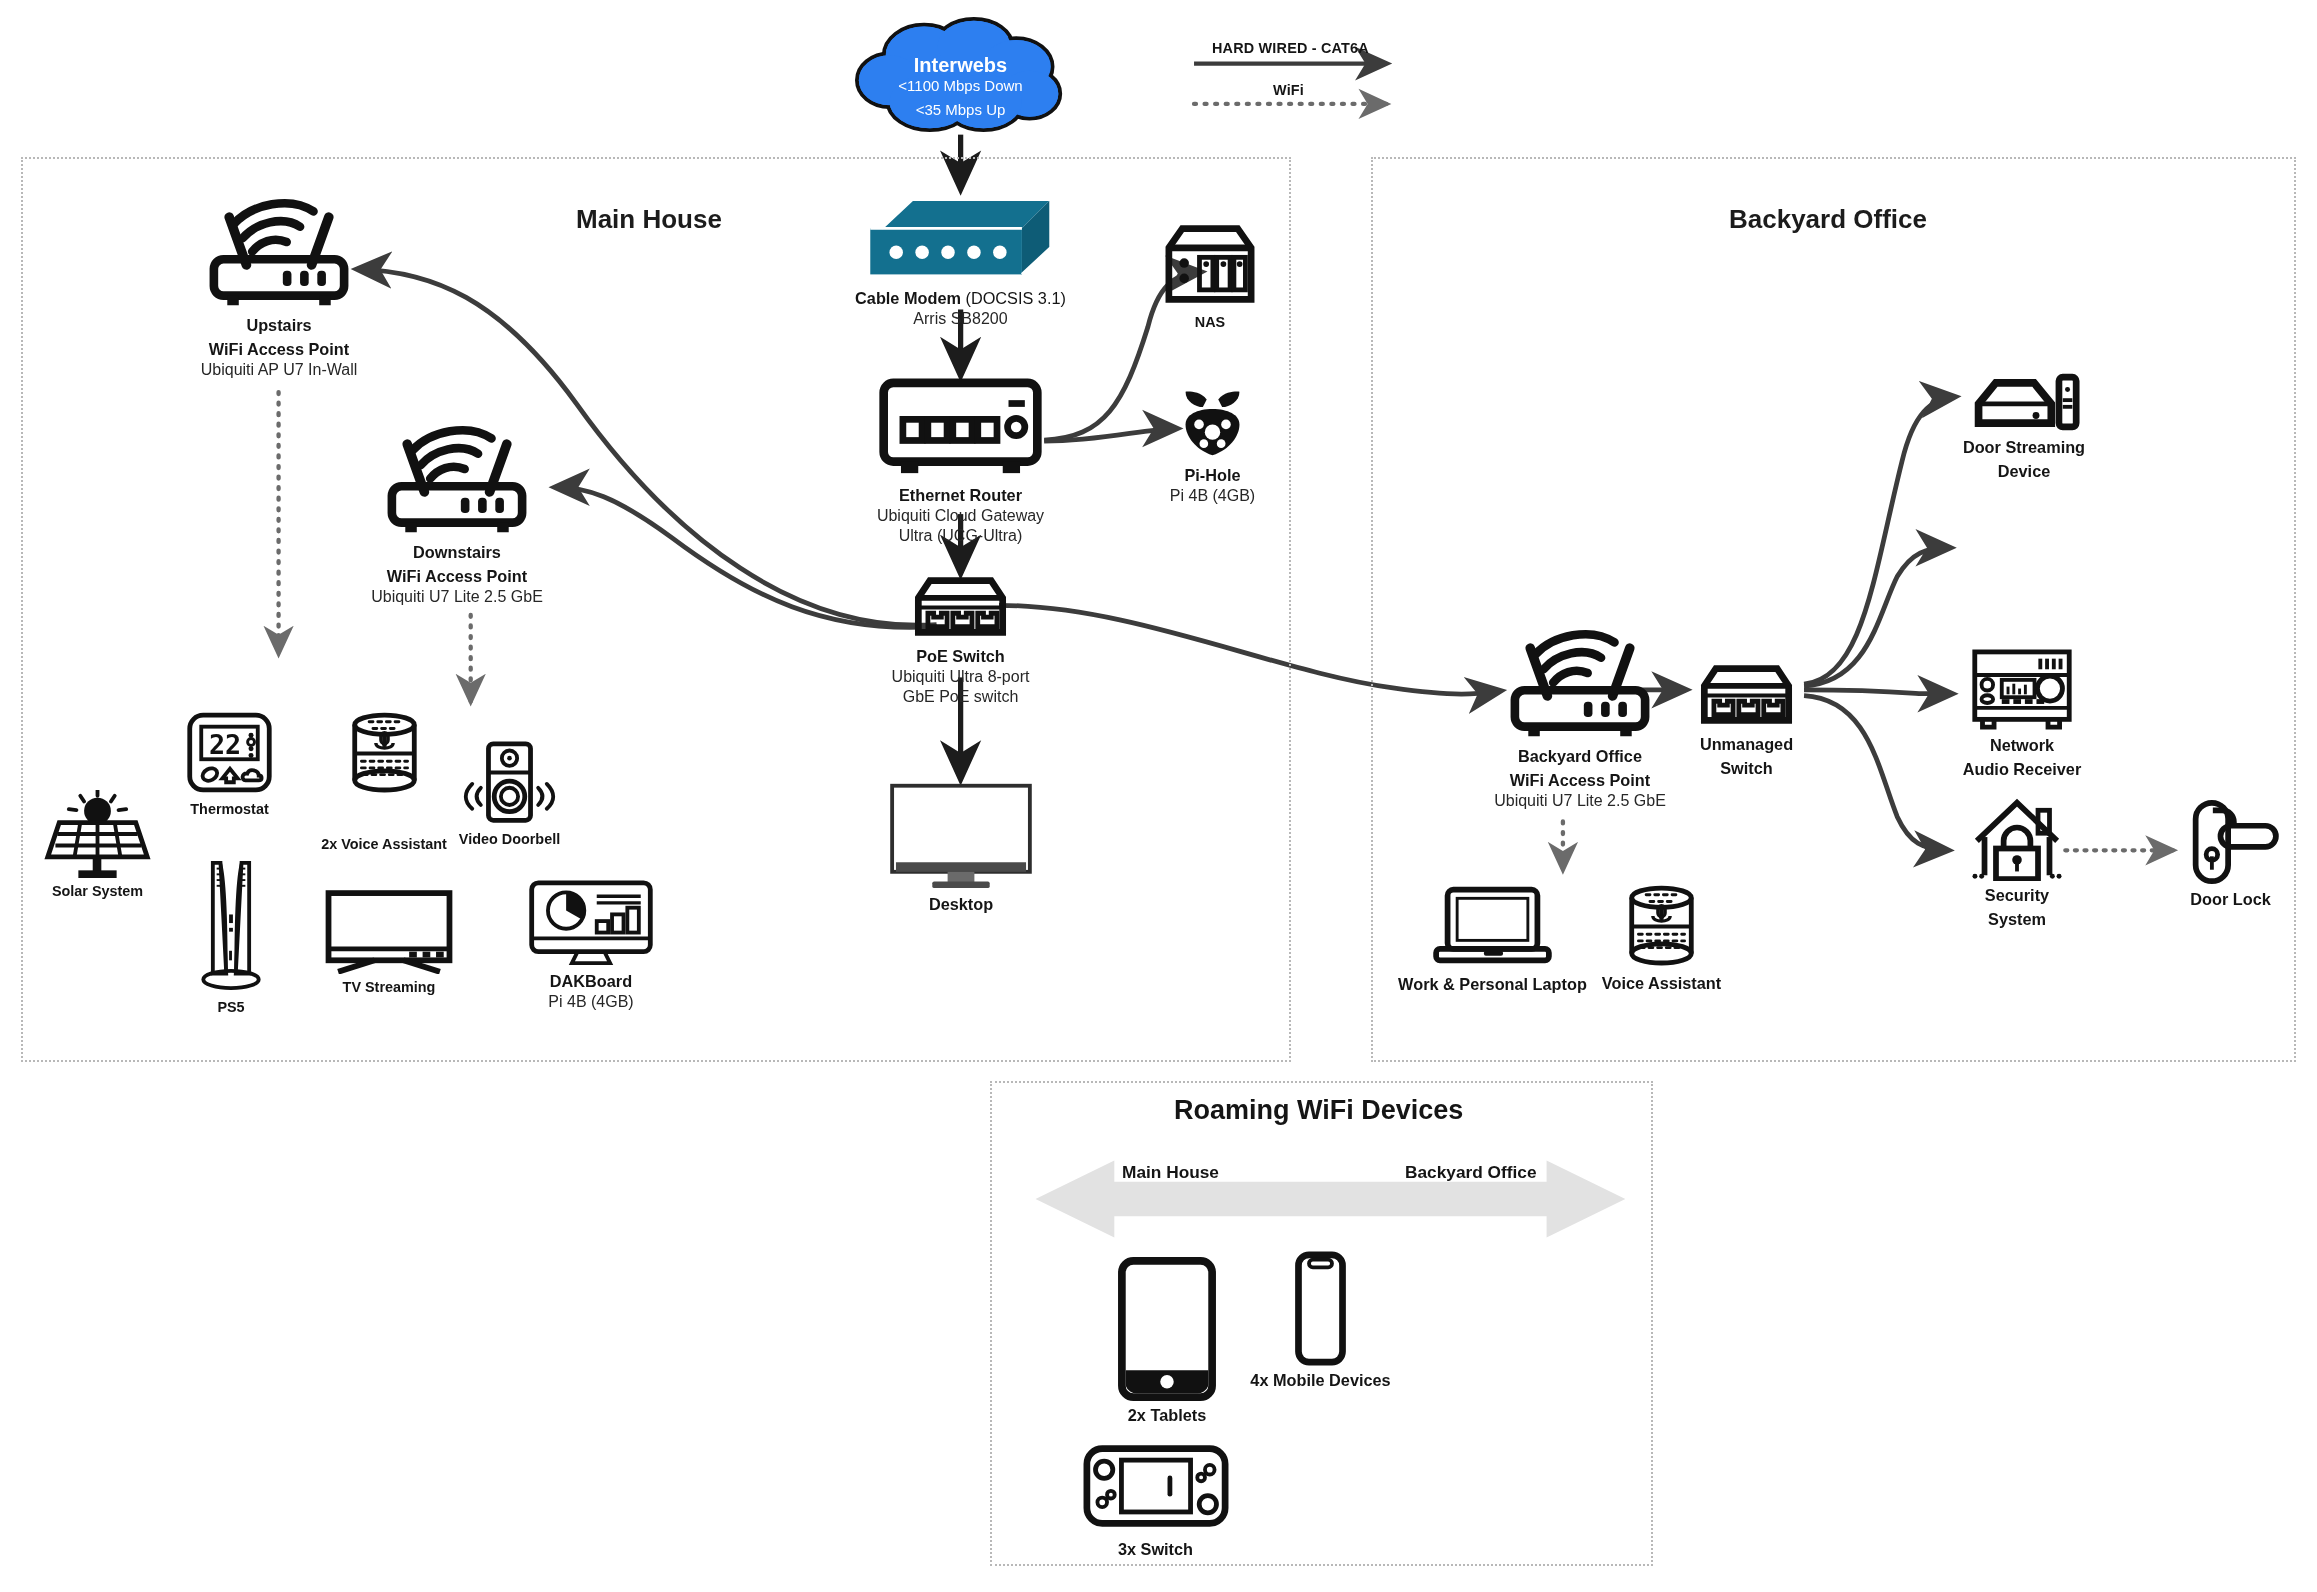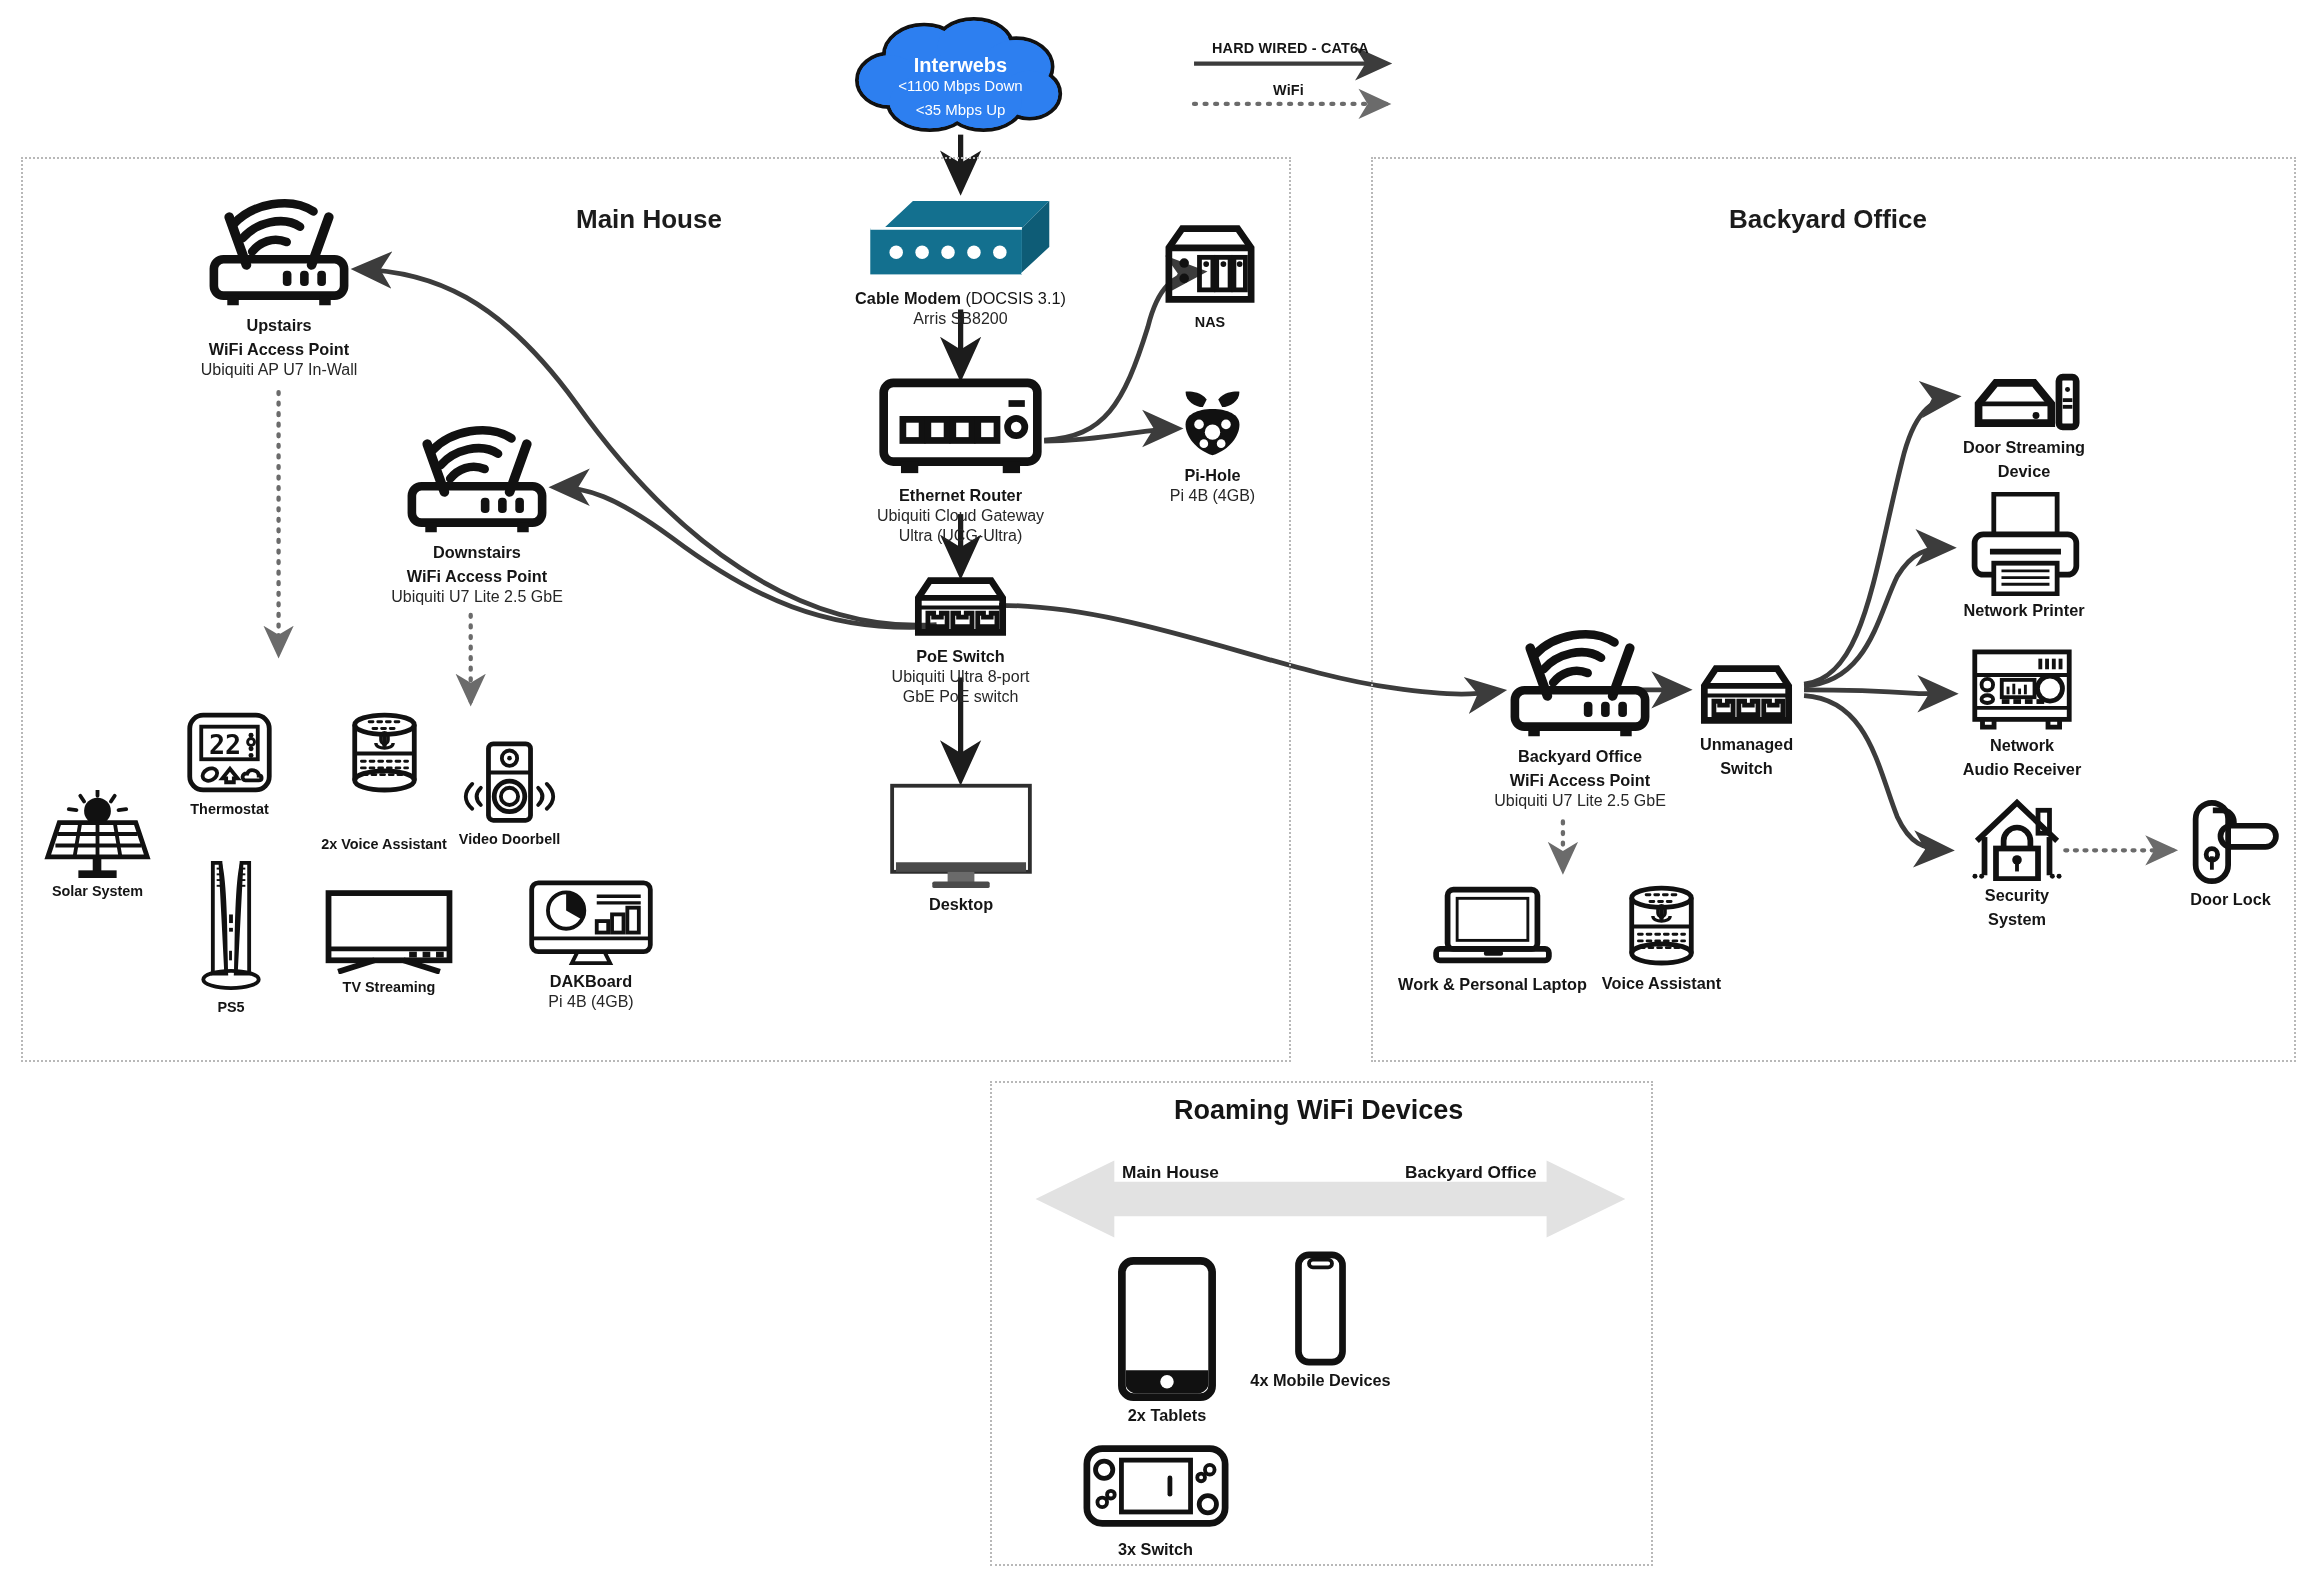--- a/index.html
+++ b/index.html
@@ -324,21 +324,21 @@
         </g>
         <rect x="28" y="102" width="12" height="10" fill="#111"></rect>
         <rect x="124" y="102" width="12" height="10" fill="#111"></rect>
       </svg>
     </div>
     <div class="cap">Upstairs</div>
     <div class="cap">WiFi Access Point</div>
     <div class="sub">Ubiquiti AP U7 In-Wall</div>
   </div>
 
-  <div class="node" style="left:398px; top:425px; width:158px;">
+  <div class="node" style="left:378px; top:425px; width:158px;">
     <div class="glyph">
       <svg width="158" height="113" viewBox="0 0 164 118">
         <g fill="none" stroke="#111" stroke-width="9" stroke-linecap="round">
           <path d="M54,56 C62,46 76,40 90,46"></path>
           <path d="M44,42 C58,26 86,18 104,30"></path>
           <path d="M35,27 C54,6 94,-2 118,14"></path>
         </g>
         <line x1="30" y1="20" x2="48" y2="70" stroke="#111" stroke-width="10" stroke-linecap="round"></line>
         <line x1="134" y1="20" x2="116" y2="70" stroke="#111" stroke-width="10" stroke-linecap="round"></line>
         <rect x="14" y="64" width="136" height="38" rx="10" fill="none" stroke="#111" stroke-width="9"></rect>
@@ -564,36 +564,20 @@
         <g stroke="#111" stroke-width="4">
             <line x1="98" y1="28" x2="108" y2="28"></line>
             <line x1="98" y1="35" x2="108" y2="35"></line>
           </g>
       </svg>
     </div>
     <div class="cap">Door Streaming</div>
     <div class="cap">Device</div>
   </div>
 
-  <div class="node" style="left:1952px; top:492px; width:144px;">
-    <div class="glyph">
-      <svg width="119" height="104" viewBox="0 0 124 108">
-        <rect x="30" y="2" width="66" height="42" fill="none" stroke="#111" stroke-width="5"></rect>
-        <rect x="10" y="44" width="106" height="42" rx="9" fill="none" stroke="#111" stroke-width="6"></rect>
-        <line x1="26" y1="62" x2="100" y2="62" stroke="#111" stroke-width="6"></line>
-        <rect x="30" y="74" width="66" height="32" fill="#ffffff" stroke="#111" stroke-width="5"></rect>
-        <g stroke="#111" stroke-width="3">
-          <line x1="38" y1="82" x2="88" y2="82"></line>
-            <line x1="38" y1="89" x2="88" y2="89"></line>
-            <line x1="38" y1="96" x2="88" y2="96"></line>
-        </g>
-      </svg>
-    </div>
-    <div class="cap">Network Printer</div>
-  </div>
 
   <div class="node" style="left:1950px; top:648px; width:144px;">
     <div class="glyph">
       <svg width="106" height="83" viewBox="0 0 110 86">
         <rect x="6" y="4" width="98" height="70" fill="none" stroke="#111" stroke-width="5"></rect>
         <line x1="6" y1="28" x2="104" y2="28" stroke="#111" stroke-width="4"></line>
         <line x1="6" y1="62" x2="104" y2="62" stroke="#111" stroke-width="4"></line>
         <g fill="#111">
           <rect x="72" y="11" width="4" height="11"></rect>
             <rect x="79" y="11" width="4" height="11"></rect>

